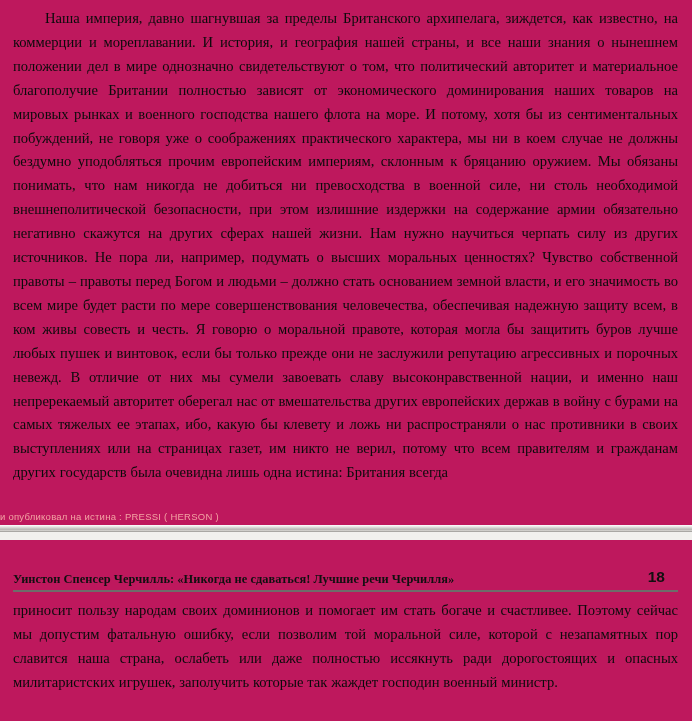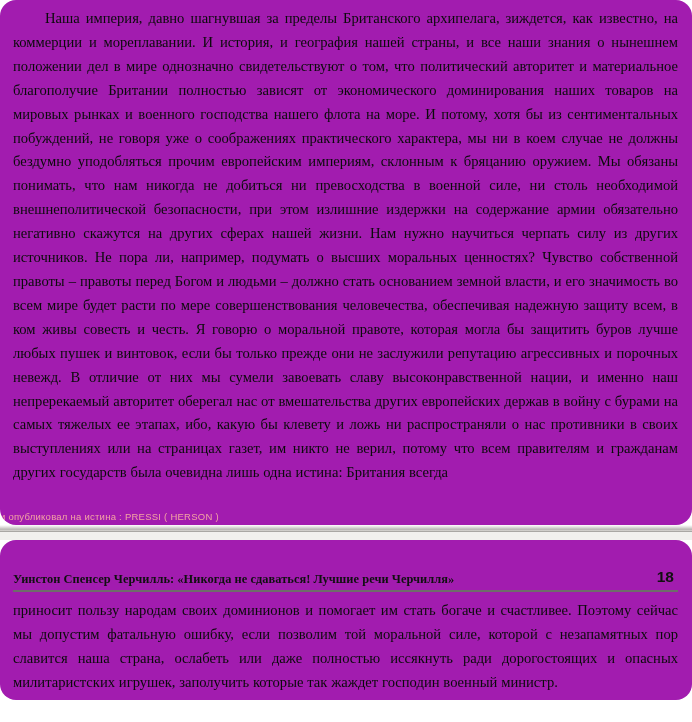--- a/index.html
+++ b/index.html
@@ -12,32 +12,31 @@
     height: 722px;
     background: #ffffff;
     font-family: "Liberation Serif", "DejaVu Serif", serif;
     overflow: hidden;
     position: relative;
   }
 
   
   .page {
     position: relative;
-    background: #a21caf;
+    background: #be185d;
     width: 692px;
     box-sizing: border-box;
-    border-radius: 16px;
   }
   .page-one {
     height: 525px;
     padding: 0;
     overflow: hidden;
   }
   .page-two {
-    height: 160px;
+    height: 181px;
     padding: 0;
     overflow: hidden;
   }
 
   
   .text-block {
     margin: 0 14px 0 13px;
     text-align: justify;
     text-justify: inter-word;
     color: #0b0b0b;
@@ -112,21 +111,21 @@
     left: 0;
     top: 32px;
     font-size: 12.4px;
     font-weight: bold;
     color: #101010;
     white-space: nowrap;
     letter-spacing: 0.05px;
   }
   .header-pagenum {
     position: absolute;
-    right: 4px;
+    right: 13px;
     top: 28px;
     font-size: 15.5px;
     font-weight: bold;
     color: #101010;
     font-family: "Liberation Sans", "DejaVu Sans", sans-serif;
   }
   .header-rule {
     position: absolute;
     left: 0;
     right: 0;

